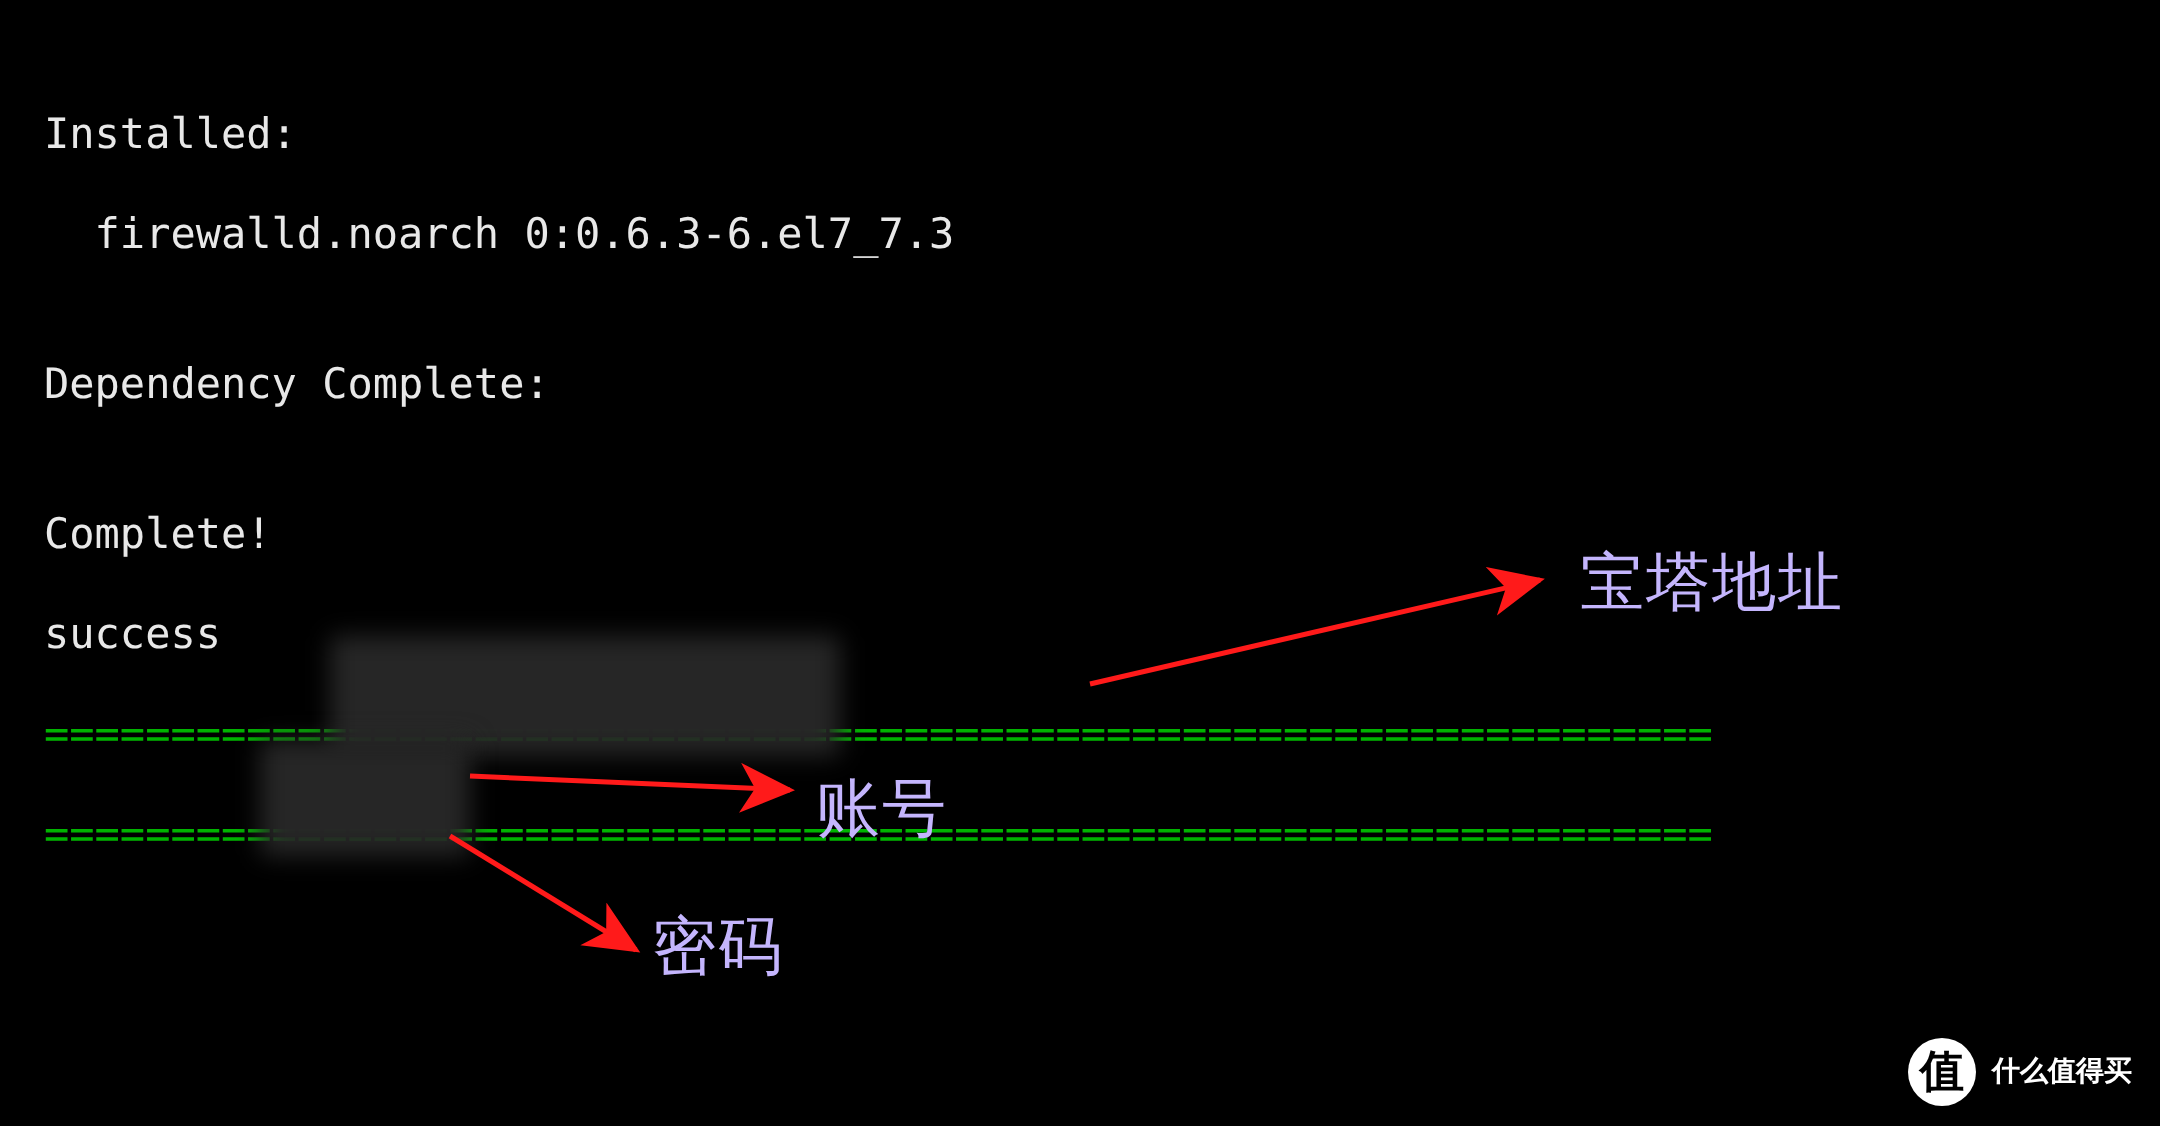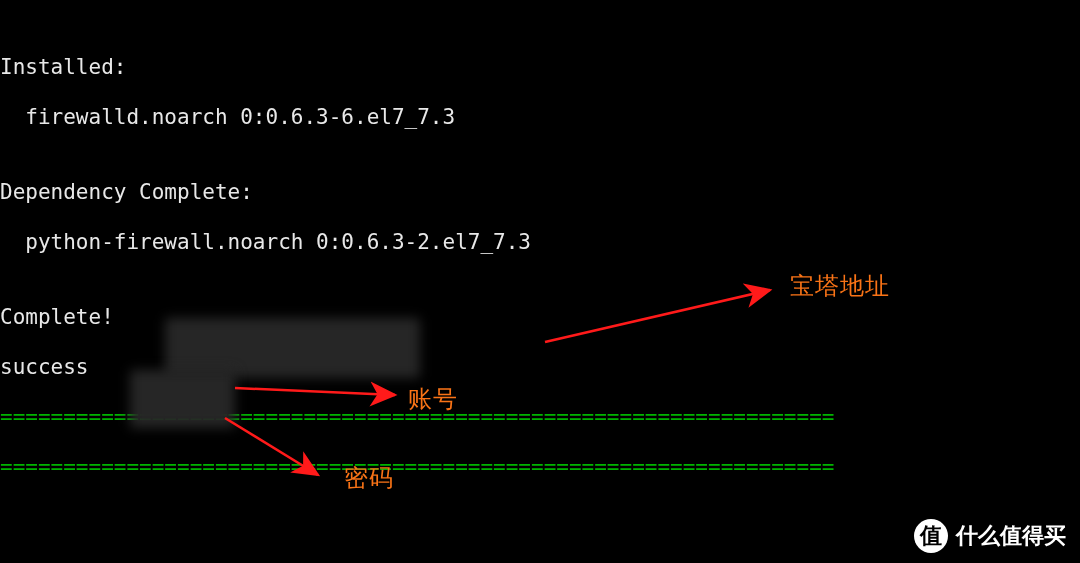--- a/index.html
+++ b/index.html
@@ -17,36 +17,36 @@
   .terminal {
     position: absolute;
     top: 0;
     left: 0;
     right: 0;
     bottom: 0;
     white-space: pre;
     line-height: 25px;
     padding-top: 30px;
   }
-  .line { display: block; }
+  .line { display: block; margin-left: 22px; }
   .green { color: #00b400; }
   .plain { color: #e8e8e8; }
   
   .blur {
     position: absolute;
     background: #262626;
     filter: blur(6px);
     border-radius: 3px;
   }
   
   .anno-text {
     position: absolute;
-    color: #f97316;
+    color: #c4b5fd;
     font-family: "PingFang SC", "Microsoft YaHei", sans-serif;
-    font-size: 24px;
+    font-size: 32px;
     letter-spacing: 1px;
     font-weight: 500;
   }
   svg.arrows {
     position: absolute;
     top: 0; left: 0;
     width: 1080px; height: 563px;
     pointer-events: none;
   }
   
@@ -66,33 +66,32 @@
     font-family: "PingFang SC","Microsoft YaHei",sans-serif;
     font-size: 22px;
     font-weight: 700;
     display: flex;
     align-items: center;
     justify-content: center;
   }
   .wm-text {
     color: #fff;
     font-family: "PingFang SC","Microsoft YaHei",sans-serif;
-    font-size: 22px;
+    font-size: 14px;
     font-weight: 600;
   }
 </style>
 </head>
 <body>
 
 <div class="terminal">
 <span class="line plain">Installed:</span>
 <span class="line plain">  firewalld.noarch 0:0.6.3-6.el7_7.3</span>
 <span class="line plain"></span>
 <span class="line plain">Dependency Complete:</span>
-<span class="line plain">  python-firewall.noarch 0:0.6.3-2.el7_7.3</span>
 <span class="line plain"></span>
 <span class="line plain">Complete!</span>
 <span class="line plain">success</span>
 <span class="line green">==================================================================</span>
 <span class="line green">==================================================================</span>
 
 
 
 
 
@@ -114,18 +113,18 @@
 
   <line x1="545" y1="342" x2="770" y2="290" stroke="#ff1a1a" stroke-width="2.5" marker-end="url(#ah)"></line>
 
   <line x1="235" y1="388" x2="395" y2="395" stroke="#ff1a1a" stroke-width="2.5" marker-end="url(#ah)"></line>
 
   <line x1="225" y1="418" x2="318" y2="475" stroke="#ff1a1a" stroke-width="2.5" marker-end="url(#ah)"></line>
 </svg>
 
 <div class="anno-text" style="left:790px; top:270px;">宝塔地址</div>
 <div class="anno-text" style="left:408px; top:383px;">账号</div>
-<div class="anno-text" style="left:326px; top:462px;margin-left:18px;">密码</div>
+<div class="anno-text" style="left:326px; top:452px;">密码</div>
 
 <div class="watermark">
   <div class="wm-badge">值</div>
   <div class="wm-text">什么值得买</div>
 </div>
 
 </body></html>

